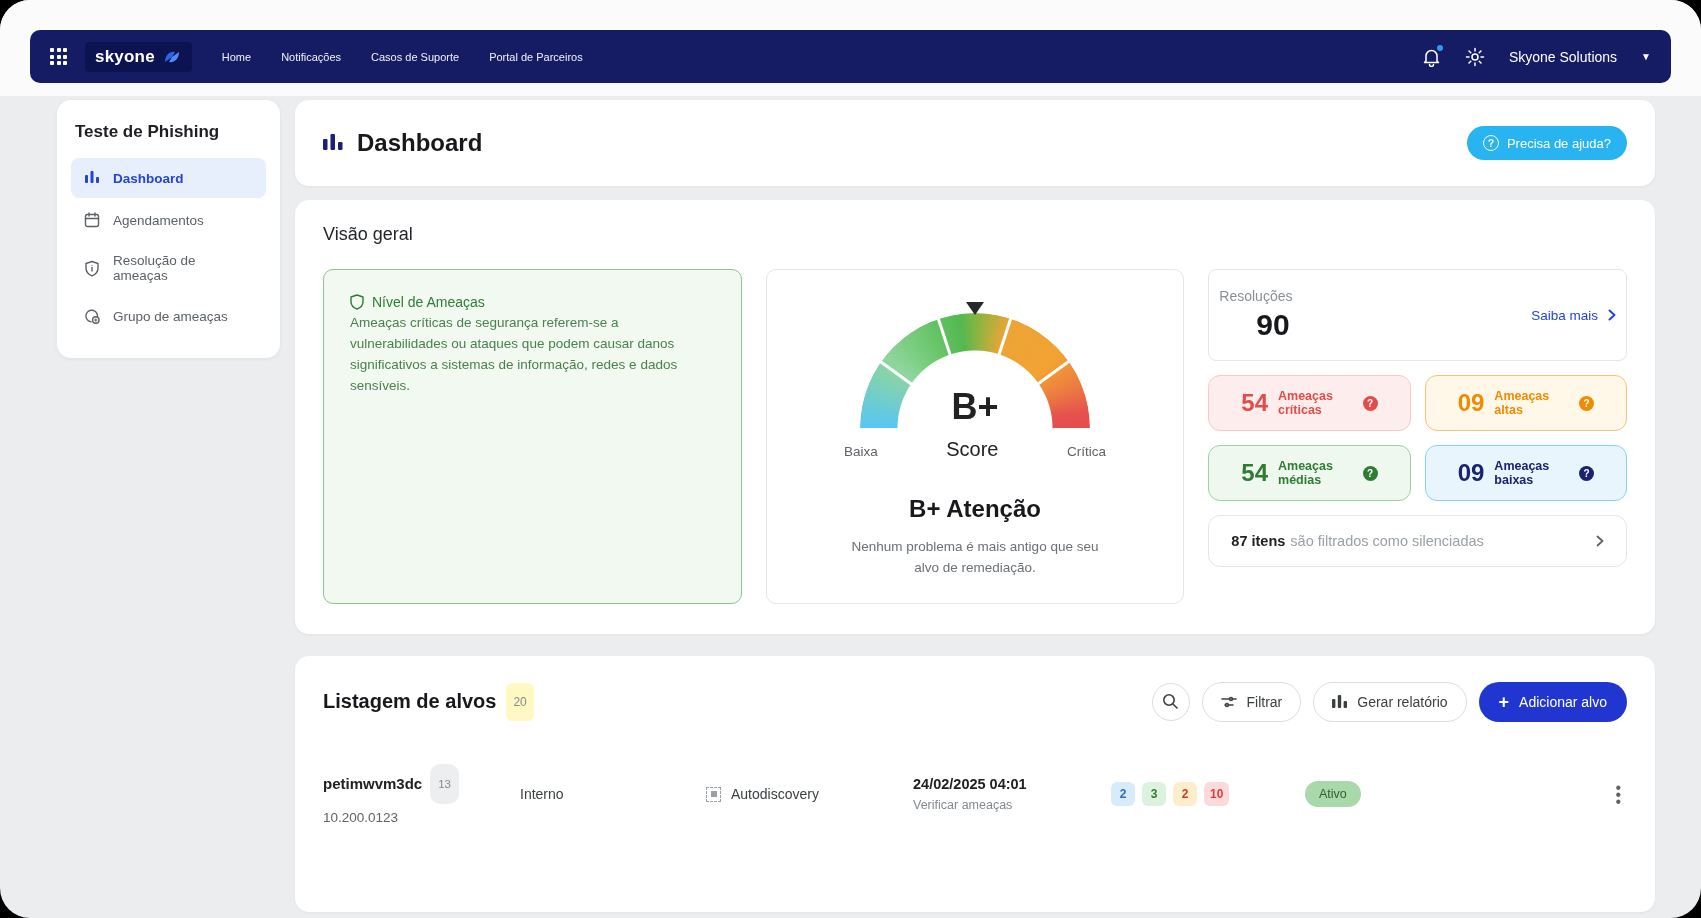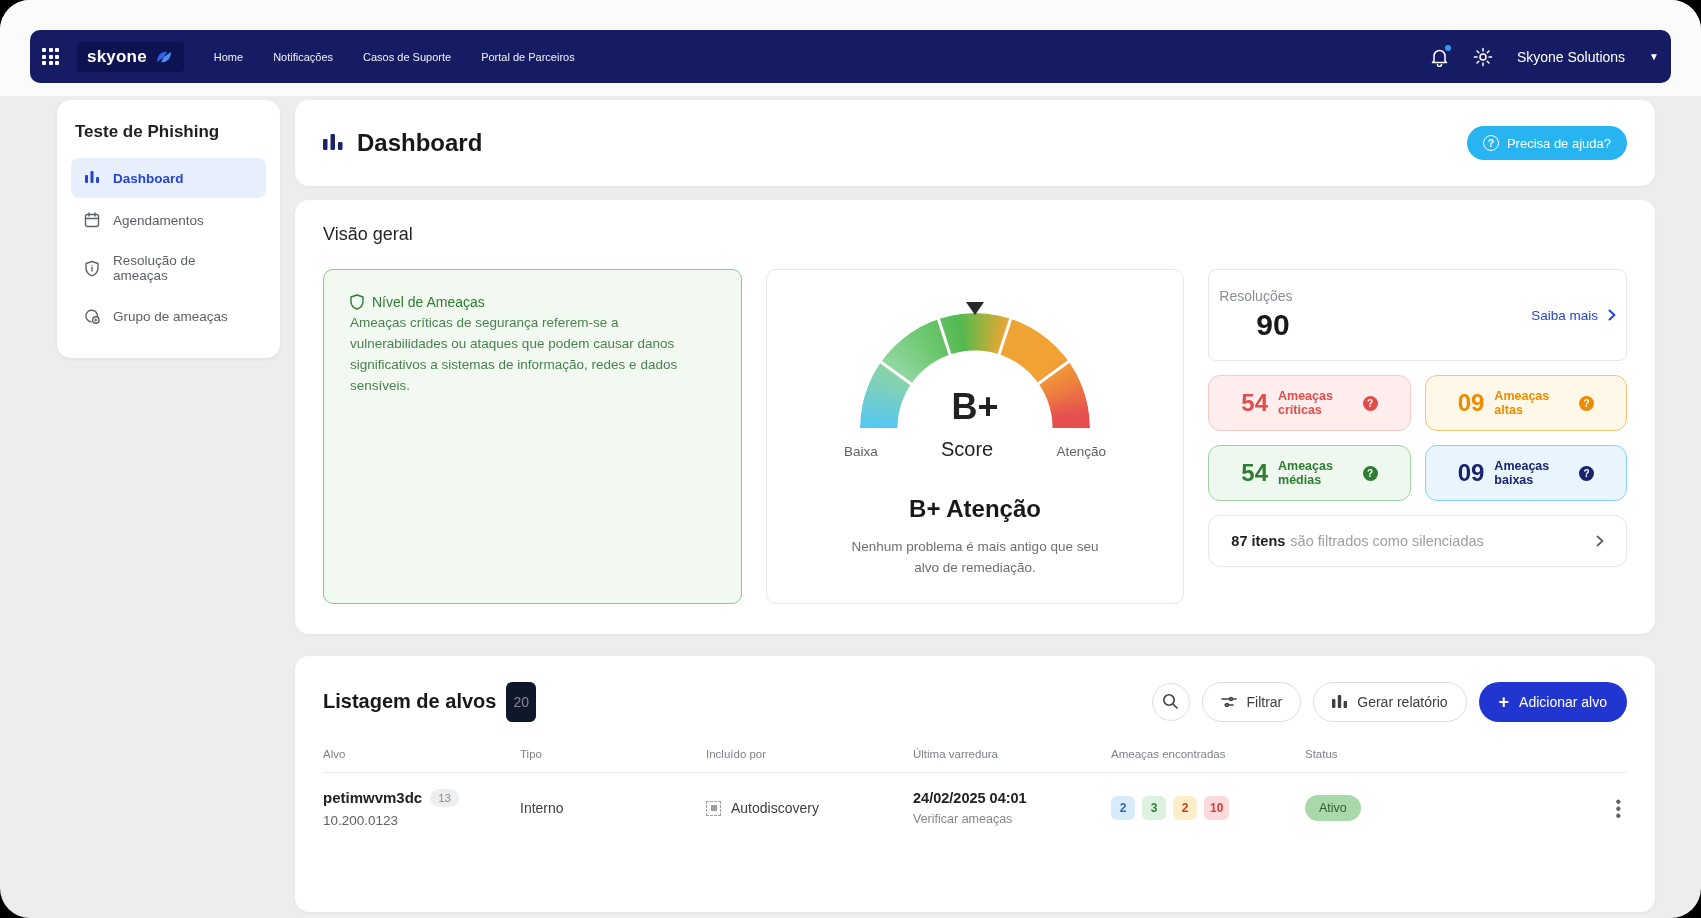--- a/index.html
+++ b/index.html
@@ -2,21 +2,21 @@
 <html><head>
 <meta charset="utf-8">
 <style>
   * { margin:0; padding:0; box-sizing:border-box; }
   html,body { width:1701px; height:918px; background:#000; font-family:"Liberation Sans", sans-serif; }
   .window { position:absolute; inset:0; border-radius:30px; overflow:hidden; background:#ecedef; }
   .window::before { content:""; position:absolute; left:0; top:0; right:0; height:96px; background:#fbfbfc; }
 
   
   .navbar { position:absolute; left:30px; top:30px; width:1641px; height:53px; background:#151c64;
-            border-radius:10px; display:flex; align-items:center; padding:0 12px; color:#fff; z-index:5; }
+            border-radius:10px; display:flex; align-items:center; padding:0 20px; color:#fff; z-index:5; }
   .grid-icon { display:grid; grid-template-columns:repeat(3,4px); grid-gap:2.5px; margin-right:18px; cursor:pointer; }
   .grid-icon span { width:4px; height:4px; background:#fff; border-radius:1px; }
   .logo-box { background:#0d1350; border-radius:4px; padding:5px 10px; display:flex; align-items:center; gap:7px; margin-right:30px; }
   .logo-text { font-size:17px; font-weight:bold; letter-spacing:0.2px; }
   .nav-links { display:flex; gap:30px; }
   .nav-link { font-size:11px; color:#f1f2f8; cursor:pointer; }
   .nav-right { margin-left:auto; display:flex; align-items:center; gap:24px; }
   .bell-wrap { position:relative; }
   .bell-dot { position:absolute; top:-2px; right:-2px; width:6px; height:6px; border-radius:50%; background:#2f9bf2; }
   .account-name { font-size:14px; }
@@ -91,37 +91,37 @@
   .tc-low { background:#e9f5fd; border:1px solid #86d2f6; } .tc-low .tc-num,.tc-low .tc-label{color:#1b2370;} .tc-low .tc-q{background:#1b2370;}
   .muted-row { border:1px solid #e4e6e9; border-radius:12px; padding:17px 22px; display:flex; align-items:center;
                font-size:14.5px; color:#9aa0a6; cursor:pointer; }
   .muted-row b { color:#202124; margin-right:5px; }
   .muted-row .chev { margin-left:auto; }
 
   
   .targets-card { margin-top:22px; padding:26px 28px; height:256px; }
   .targets-head { display:flex; align-items:center; }
   .targets-title { font-size:20px; font-weight:bold; color:#17181b; }
-  .count-badge { background:#0f172a; color:#85898f; border-radius:6px; font-size:14px; padding:12px 7px; margin-left:10px; }
+  .count-badge { background:#fef9c3; color:#85898f; border-radius:6px; font-size:12px; padding:12px 7px; margin-left:10px; }
   .targets-actions { margin-left:auto; display:flex; align-items:center; gap:12px; }
   .icon-btn { width:38px; height:38px; border-radius:50%; border:1px solid #dcdee1; background:#fff;
               display:flex; align-items:center; justify-content:center; cursor:pointer; }
   .pill-btn { height:40px; border-radius:20px; border:1px solid #dcdee1; background:#fff; padding:0 18px;
               display:flex; align-items:center; gap:10px; font-size:14px; color:#3c4043; font-family:inherit; cursor:pointer; }
   .add-btn { height:40px; border-radius:20px; border:none; background:#2136d1; color:#fff; padding:0 20px;
              display:flex; align-items:center; gap:10px; font-size:14px; font-family:inherit; cursor:pointer; }
   .add-plus { font-size:18px; font-weight:bold; line-height:1; }
 
   .table { margin-top:26px; }
   .tr { display:grid; grid-template-columns:197px 186px 207px 198px 194px 178px 1fr; align-items:center; }
   .th { font-size:11.5px; color:#7d828a; padding-bottom:12px; }
   .thead { border-bottom:1px solid #e8eaec; }
   .row { padding-top:16px; }
   .t-name { font-size:15px; font-weight:bold; color:#202124; display:flex; align-items:center; gap:8px; }
-  .name-badge { background:#eceef0; color:#85898f; font-weight:normal; border-radius:10px; font-size:11.5px; padding:3px 8px; }
+  .name-badge { background:#eceef0; color:#85898f; font-weight:normal; border-radius:10px; font-size:11.5px; padding:14px 8px; }
   .t-ip { font-size:13.5px; color:#5f6368; margin-top:6px; }
   .t-type { font-size:14px; color:#3c4043; }
   .t-included { font-size:14px; color:#3c4043; display:flex; align-items:center; gap:10px; }
   .auto-icon { width:15px; height:15px; border:1.4px dashed #9aa0a6; display:flex; align-items:center; justify-content:center; flex:none; }
   .auto-icon i { width:6px; height:6px; background:#9aa0a6; display:block; }
   .t-date { font-size:14.5px; font-weight:bold; color:#202124; }
   .t-scan { font-size:12.5px; color:#83888e; margin-top:6px; }
   .chips { display:flex; gap:7px; }
   .chip { min-width:24px; height:24px; border-radius:6px; font-size:12px; font-weight:bold;
           display:flex; align-items:center; justify-content:center; padding:0 6px; }
@@ -270,21 +270,21 @@
               <div class="gauge-gap" style="transform:rotate(-18deg)"></div>
               <div class="gauge-gap" style="transform:rotate(18deg)"></div>
               <div class="gauge-gap" style="transform:rotate(54deg)"></div>
             </div>
             <div class="gauge-pointer"></div>
             <div class="gauge-score">B+</div>
           </div>
           <div class="gauge-labels">
             <span class="side">Baixa</span>
             <span class="mid">Score</span>
-            <span class="side">Atenção</span>
+            <span class="side">Crítica</span>
           </div>
           <div class="score-status">B+ Atenção</div>
           <div class="score-note">Nenhum problema é mais antigo que seu alvo de remediação.</div>
         </div>
 
         <div class="right-col">
           <div class="resolutions">
             <div>
               <div class="res-label">Resoluções</div>
               <div class="res-value">90</div>
@@ -361,29 +361,20 @@
             <span>Gerar relatório</span>
           </button>
           <button class="add-btn">
             <span class="add-plus">+</span>
             <span>Adicionar alvo</span>
           </button>
         </div>
       </div>
 
       <div class="table">
-        <div class="tr thead">
-          <span class="th">Alvo</span>
-          <span class="th">Tipo</span>
-          <span class="th">Incluído por</span>
-          <span class="th">Última varredura</span>
-          <span class="th">Ameaças encontradas</span>
-          <span class="th">Status</span>
-          <span class="th"></span>
-        </div>
 
         <div class="tr row">
           <div>
             <div class="t-name">
               <span>petimwvm3dc</span>
               <span class="name-badge">13</span>
             </div>
             <div class="t-ip">10.200.0123</div>
           </div>
           <div class="t-type">Interno</div>

